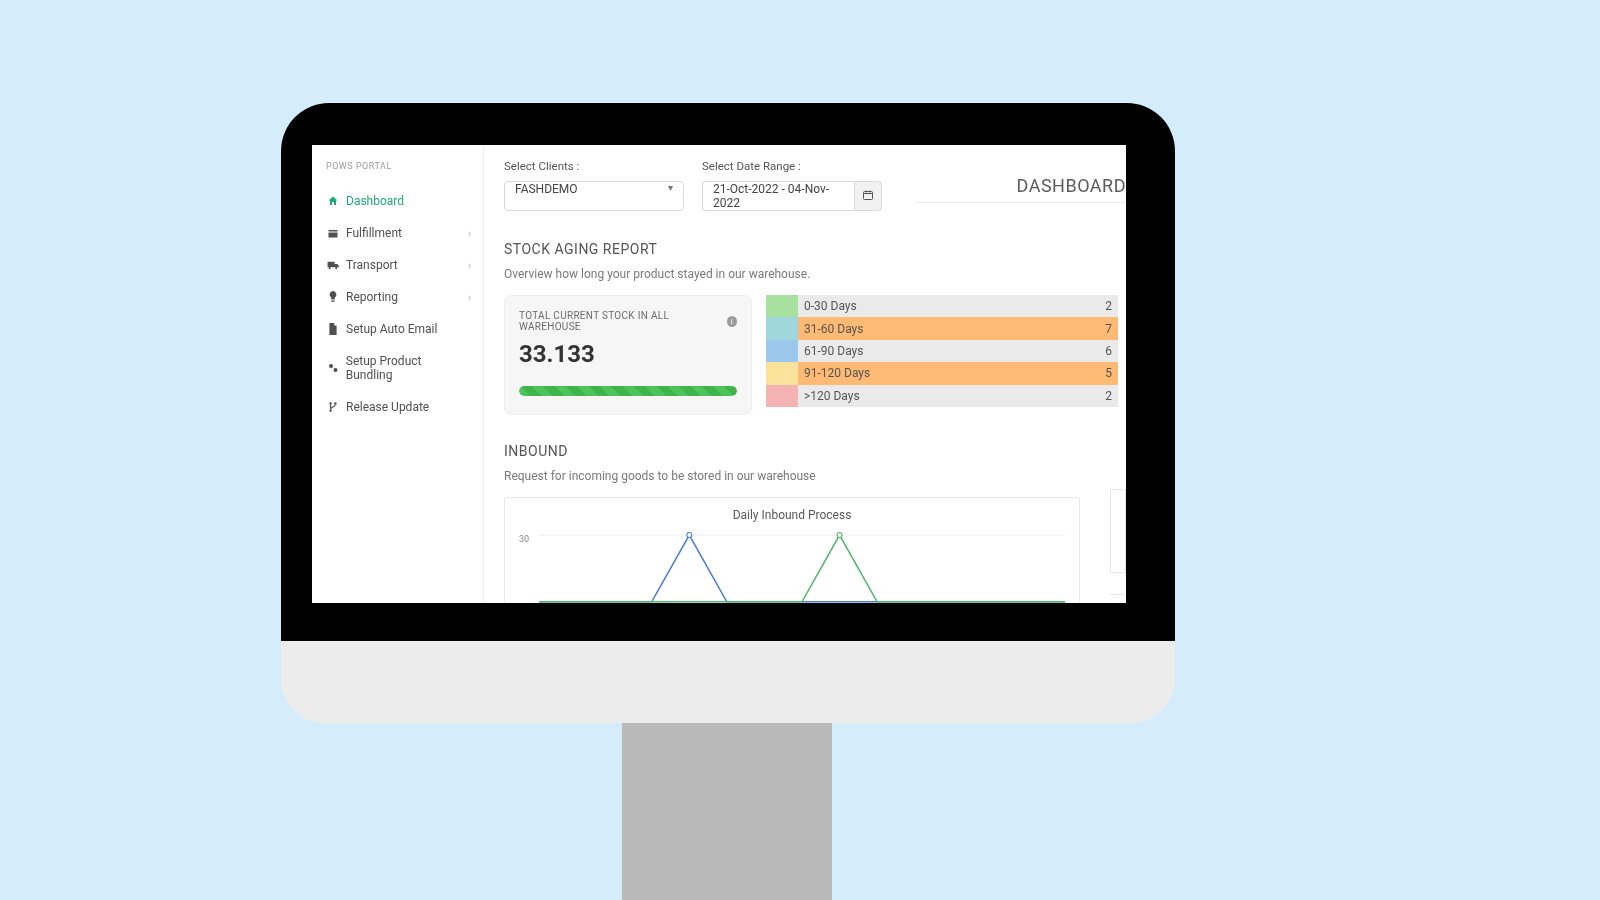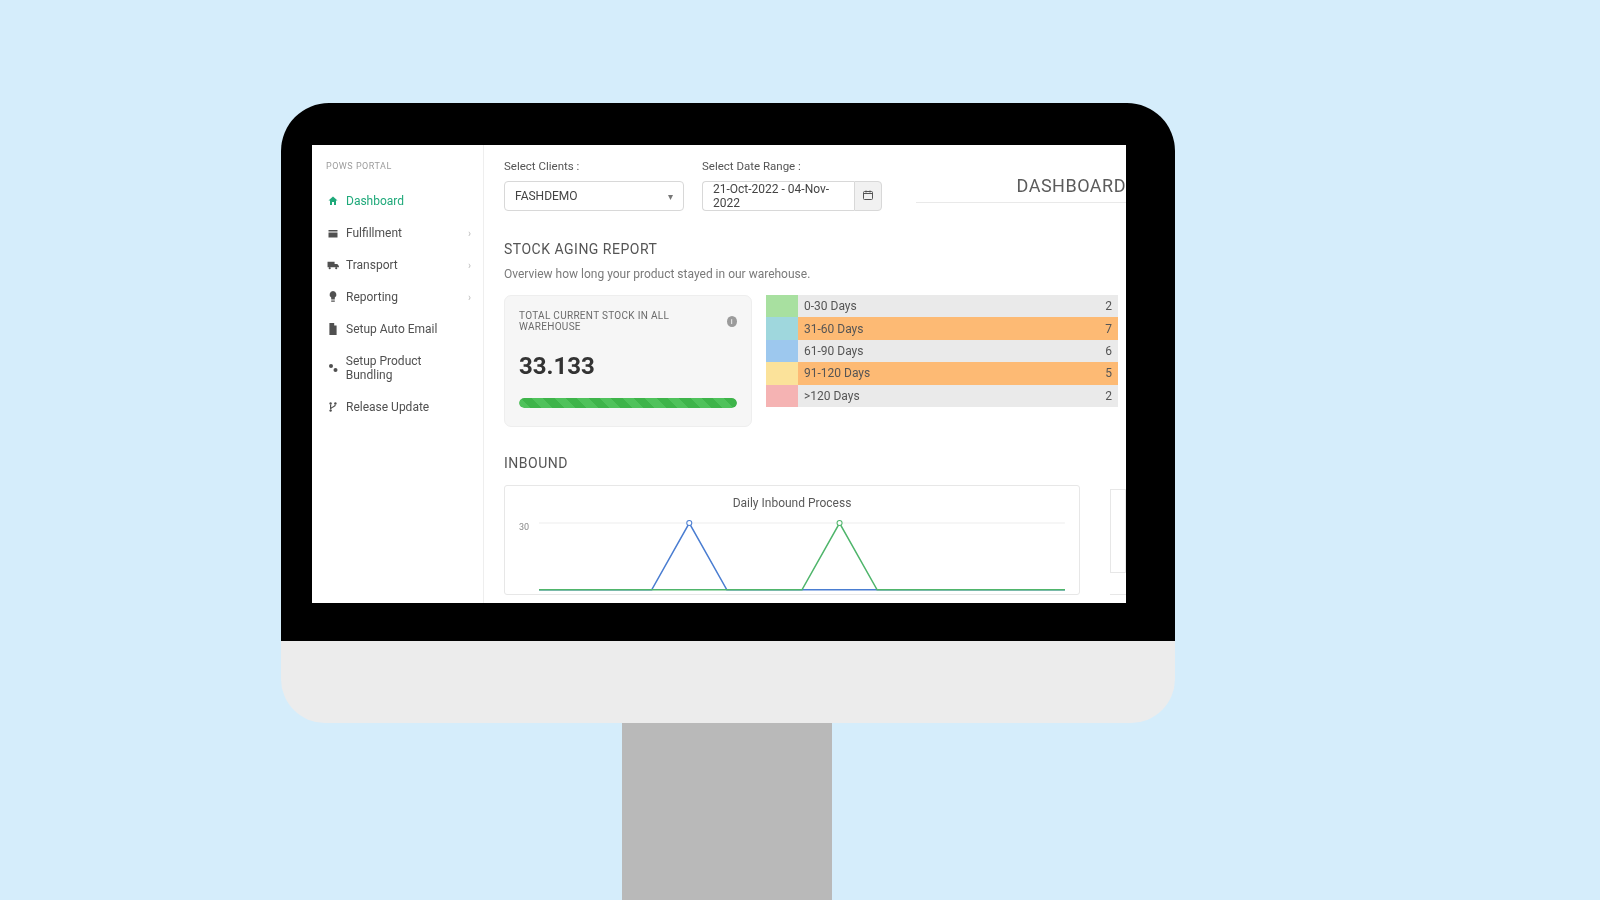--- a/index.html
+++ b/index.html
@@ -90,21 +90,20 @@
   .field { display:flex; flex-direction:column; }
   .field-label { font-size: 11.5px; color:#555; margin-bottom:8px;}
   .select, .date-input {
     border: 1px solid #d8d8d8;
     border-radius: 4px;
     background:#fff;
     height: 30px;
     font-size: 12px;
     color:#444;
     display:flex;
-    align-items:center;
     padding: 0 10px;
     position: relative;
   }
   .select { width: 180px; }
   .select::after { content:"▾"; position:absolute; right:10px; color:#777; font-size:10px;}
   .date-wrap { display:flex; }
   .date-input { width: 152px; border-radius: 4px 0 0 4px; border-right:none;}
   .cal-btn {
     width: 28px; height:30px; border:1px solid #d8d8d8; border-radius:0 4px 4px 0;
     background:#f1f1f1; display:flex; align-items:center; justify-content:center;
@@ -121,21 +120,21 @@
   .section-sub {
     font-size: 12px; color:#7a7a7a; margin-top:10px;
   }
   .stock-row { display:flex; gap:14px; margin-top:14px;}
   .kpi-card {
     background:#f6f6f6; border:1px solid #eee; border-radius:7px;
     width:248px; padding:14px 14px 18px 14px;
   }
   .kpi-label { font-size:10px; color:#6b6b6b; letter-spacing:.3px; display:flex; align-items:center; gap:4px;}
   .kpi-label .info { width:11px;height:11px;border-radius:50%;background:#9b9b9b;color:#fff;font-size:8px;display:inline-flex;align-items:center;justify-content:center;}
-  .kpi-value { font-size:24px; font-weight:700; color:#333; margin-top:20px;}
+  .kpi-value { font-size:24px; font-weight:700; color:#333; margin-top:8px;}
   .progress { height:10px; background:#e9e9e9; border-radius:5px; margin-top:18px; overflow:hidden;}
   .progress-fill {
     height:100%;
     background: repeating-linear-gradient(45deg,#4fc25b 0 8px,#3eb44a 8px 16px);
     border-radius:5px;
   }
   .aging-table { flex:1; font-size:12px; color:#555; }
   .aging-row { display:flex; align-items:center; height:22.4px; background:#fdba74;}
   .aging-row:nth-child(odd){ background:#eaeaea;}
   .swatch { width:32px; height:22.4px; margin-right:6px;}
@@ -302,20 +301,21 @@
           </div>
           <div class="aging-row">
             <span class="swatch" style="background:#f5b3b3"></span>
             <span>&gt;120 Days</span>
             <span class="aging-val">2</span>
           </div>
         </div>
     </div>
 
     <div class="section-h" style="margin-top:28px">INBOUND</div>
+    <div class="section-sub">Request for incoming goods to be stored in our warehouse</div>
 
     <div class="chart-card">
       <div class="chart-title">Daily Inbound Process</div>
       <span class="ytick" style="top:36px">30</span>
       <svg class="chart-svg" id="chart-svg" preserveAspectRatio="none" viewBox="0 0 520 72">
           <line x1="0" x2="520" y1="3" y2="3" stroke="#eee"></line>
           <path d="M 0 69 L 37.14285714285714 69 L 74.28571428571428 69 L 111.42857142857142 69 L 148.57142857142856 3 L 185.71428571428572 69 L 222.85714285714283 69 L 260 69 L 297.1428571428571 69 L 334.28571428571433 69 L 371.42857142857144 69 L 408.57142857142856 69 L 445.71428571428567 69 L 482.8571428571429 69 L 520 69" fill="none" stroke="#4a7dd1" stroke-width="1.5"></path>
           <circle cx="148.57142857142856" cy="3" r="2.5" fill="#fff" stroke="#4a7dd1"></circle>
           <path d="M 0 69 L 37.14285714285714 69 L 74.28571428571428 69 L 111.42857142857142 69 L 148.57142857142856 69 L 185.71428571428572 69 L 222.85714285714283 69 L 260 69 L 297.1428571428571 3 L 334.28571428571433 69 L 371.42857142857144 69 L 408.57142857142856 69 L 445.71428571428567 69 L 482.8571428571429 69 L 520 69" fill="none" stroke="#4fb56b" stroke-width="1.5"></path>
           <circle cx="297.1428571428571" cy="3" r="2.5" fill="#fff" stroke="#4fb56b"></circle>

